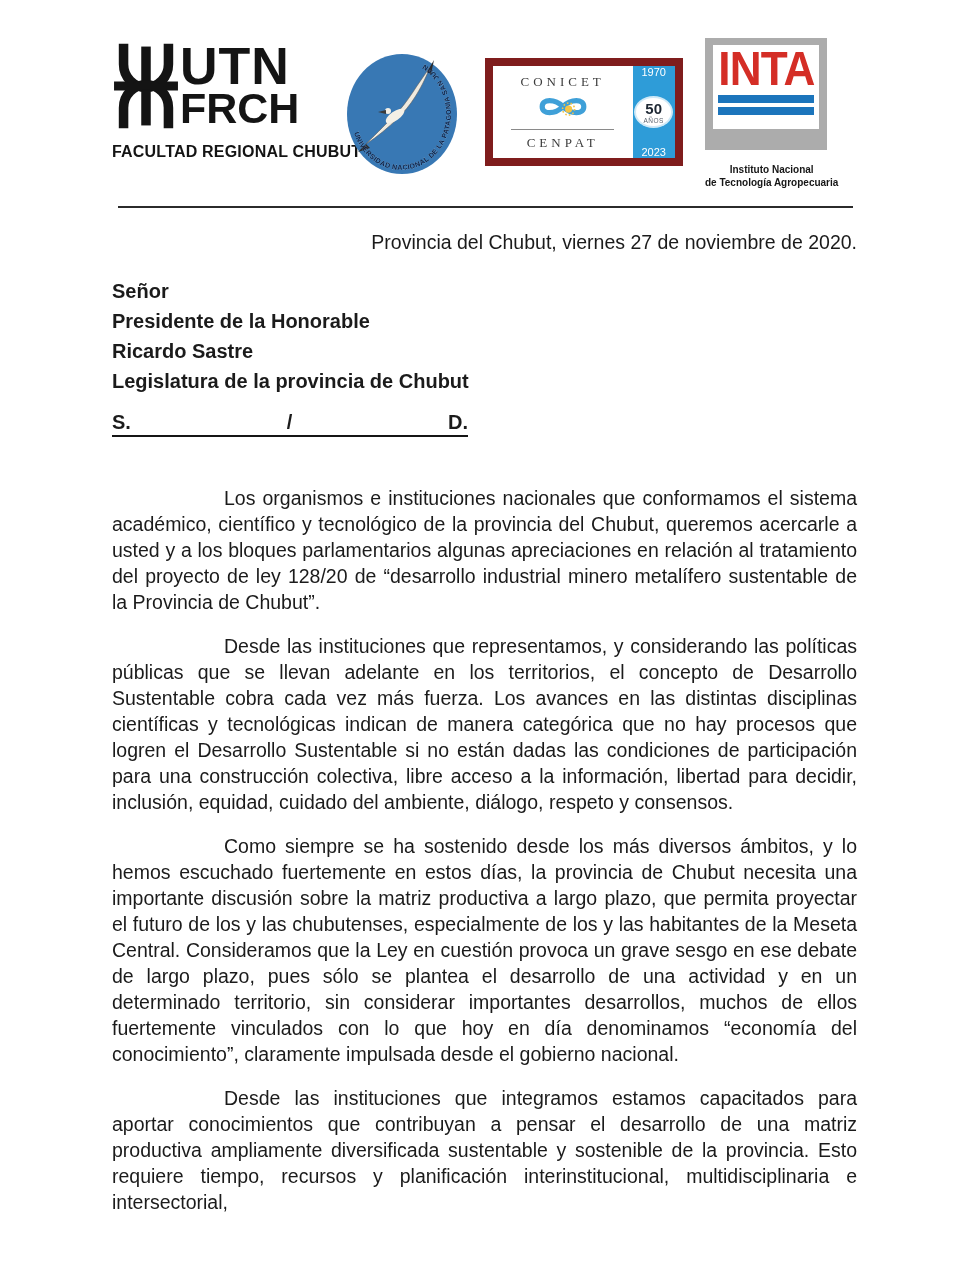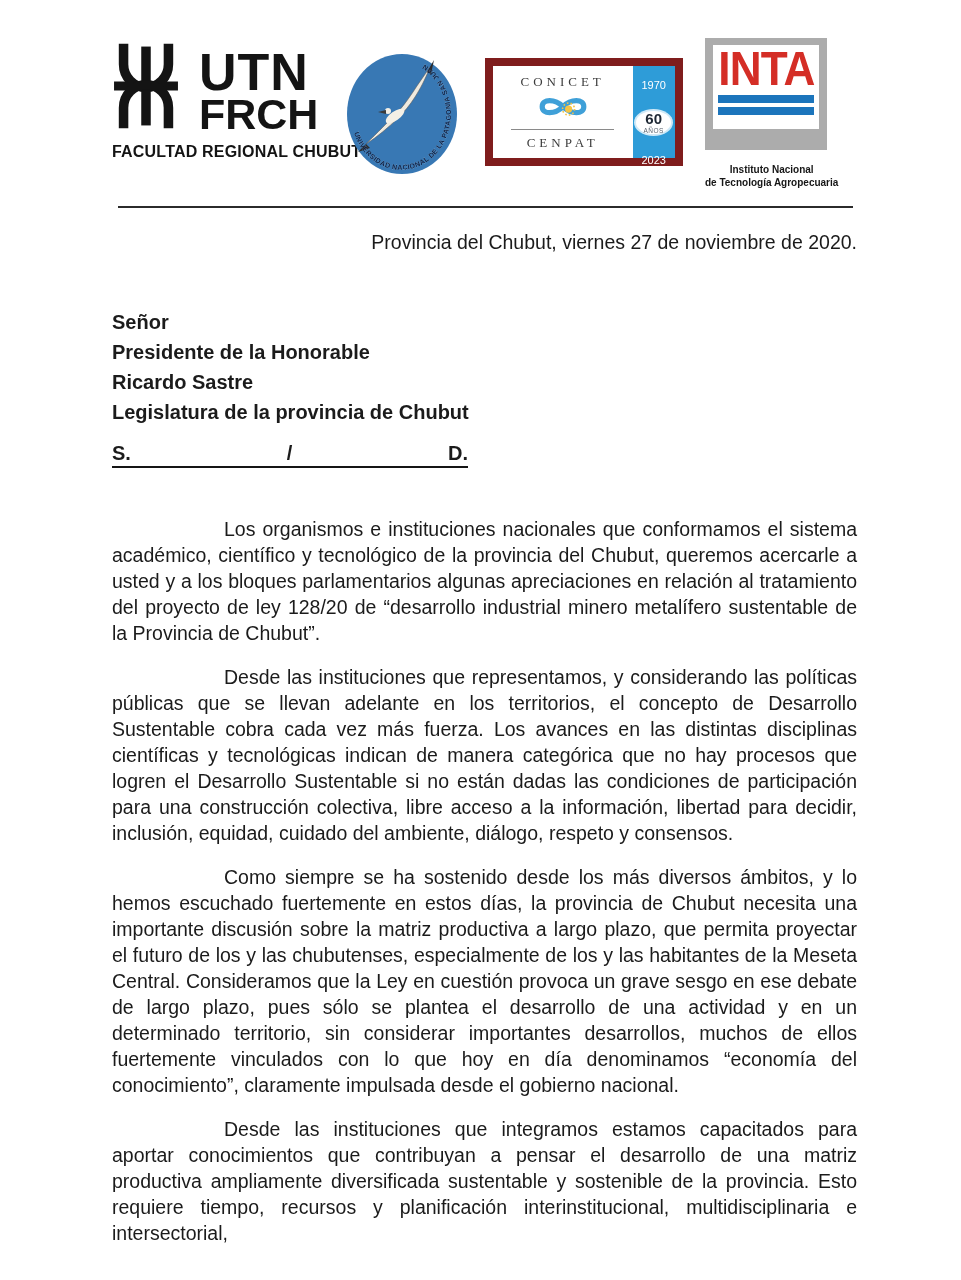--- a/index.html
+++ b/index.html
@@ -7,49 +7,49 @@
     position:relative; width:961px; height:1280px; margin:0 auto;
     background:#ffffff; outline:1px solid #e2e2e2; overflow:hidden;
     font-family:"Liberation Sans", sans-serif; color:#1b1b1b;
   }
   .content { padding:0 104px 0 112px; }
 
   
   .logos { display:flex; justify-content:space-between; align-items:flex-start; padding-top:38px; height:152px; }
 
   .logo-utn { width:210px; }
-  .utn-row { display:flex; align-items:flex-end; gap:19px; }
+  .utn-row { display:flex; align-items:center; gap:0; }
   .utn-icon svg { display:block; }
   .utn-acronym { font-weight:bold; color:#141414; line-height:0.88; }
   .utn-line1 { font-size:52px; letter-spacing:1px; }
   .utn-line2 { font-size:43px; }
   .utn-caption { font-weight:bold; font-size:16px; margin-top:9px; white-space:nowrap; letter-spacing:0.2px; color:#141414; }
 
   .logo-unpsjb { margin-top:14px; }
 
   .logo-conicet { margin-top:20px; display:flex; border:8px solid #7f1d1d; background:#fff; height:92px; box-sizing:content-box; }
   .conicet-left { width:132px; display:flex; flex-direction:column; align-items:center; justify-content:space-between; padding:8px 4px 7px; font-family:"Liberation Serif", serif; }
   .conicet-name { font-size:13px; letter-spacing:4px; color:#3c3c3c; }
   .conicet-divider { width:78%; border-top:1px solid #8a8a8a; height:0; margin:1px 0 2px; }
-  .conicet-right { width:42px; background:#2E9CD8; color:#fff; display:flex; flex-direction:column; align-items:center; justify-content:space-between; padding:13px 0; font-size:11px; font-family:"Liberation Sans", sans-serif;gap:20px; }
+  .conicet-right { width:42px; background:#2E9CD8; color:#fff; display:flex; flex-direction:column; align-items:center; justify-content:space-between; padding:0 0; font-size:11px; font-family:"Liberation Sans", sans-serif;gap:20px; }
   .badge { width:35px; height:35px; background:#fff; border-radius:50%; display:flex; flex-direction:column; align-items:center; justify-content:center; box-shadow:0 0 0 2px #cfe9f7; }
   .badge-number { font-size:15px; font-weight:bold; color:#1d2733; line-height:1; }
   .badge-label { font-size:6.5px; color:#5a6570; letter-spacing:0.5px; margin-top:1px; }
 
   .logo-inta { width:152px; display:flex; flex-direction:column; align-items:flex-start; }
   .inta-box { width:122px; height:112px; background:#acacac; box-sizing:border-box; padding:7px 8px 0; }
   .inta-inner { background:#fff; height:84px; display:flex; flex-direction:column; align-items:center; padding-top:1px; box-sizing:border-box; }
   .inta-name { color:#d42e26; font-size:49px; font-weight:bold; line-height:0.92; transform:scaleX(0.9); letter-spacing:-1px; }
   .inta-bar { width:90%; height:8px; background:#1c75bc; margin-top:4px; }
   .inta-caption { margin-top:13px; font-size:10px; font-weight:bold; text-align:center; line-height:1.3; white-space:nowrap; color:#161616; }
 
   
   .rule { border:none; border-top:2px solid #2b2b2b; margin:16px 4px 0 6px; }
   .date { text-align:right; font-size:19.5px; margin-top:23px; }
-  .recipient { margin-top:53px; font-weight:bold; font-size:20px; line-height:30px; }
+  .recipient { margin-top:22px; font-weight:bold; font-size:20px; line-height:30px; }
   .salutation { margin-top:15px; width:356px; display:flex; justify-content:space-between; font-weight:bold; font-size:20px; border-bottom:2.5px solid #151515; padding-bottom:1px; }
   .body-text { margin-top:48px; }
   .body-text p { margin:16px 0 18px; font-size:19.5px; line-height:26px; text-align:justify; text-indent:112px; }
 </style>
 </head>
 <body>
 
 <div class="page">
   <div class="content">
 
@@ -101,21 +101,21 @@
               <circle cx="47" cy="20" r="7.5" fill="none" stroke="#F6C445" stroke-width="2" stroke-dasharray="2 2.6"></circle>
               <circle cx="47" cy="20" r="4.5" fill="#F6C445"></circle>
             </svg>
           </span>
           <div class="conicet-divider"></div>
           <div class="conicet-name">CENPAT</div>
         </div>
         <div class="conicet-right">
           <div>1970</div>
           <div class="badge">
-            <div class="badge-number">60</div>
+            <div class="badge-number">50</div>
             <div class="badge-label">AÑOS</div>
           </div>
           <div>2023</div>
         </div>
       </div>
 
       <div class="logo-inta">
         <div class="inta-box">
           <div class="inta-inner">
             <div class="inta-name">INTA</div>

